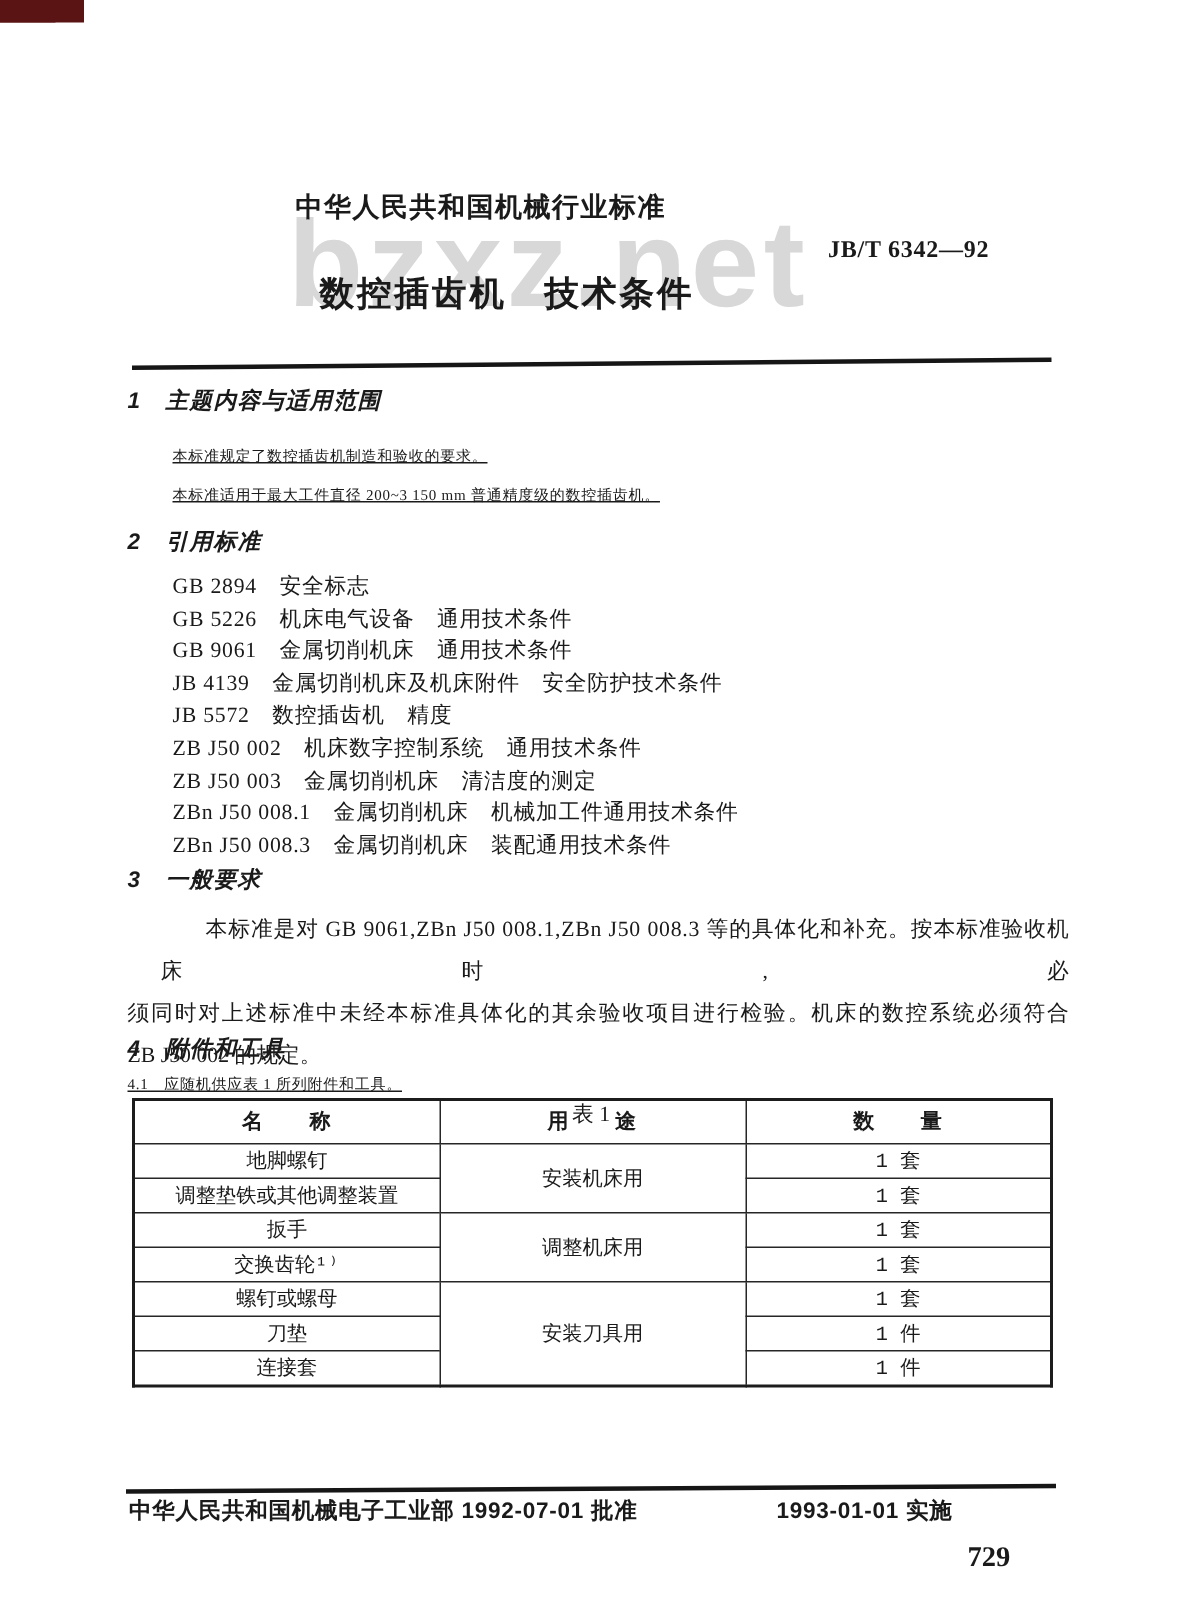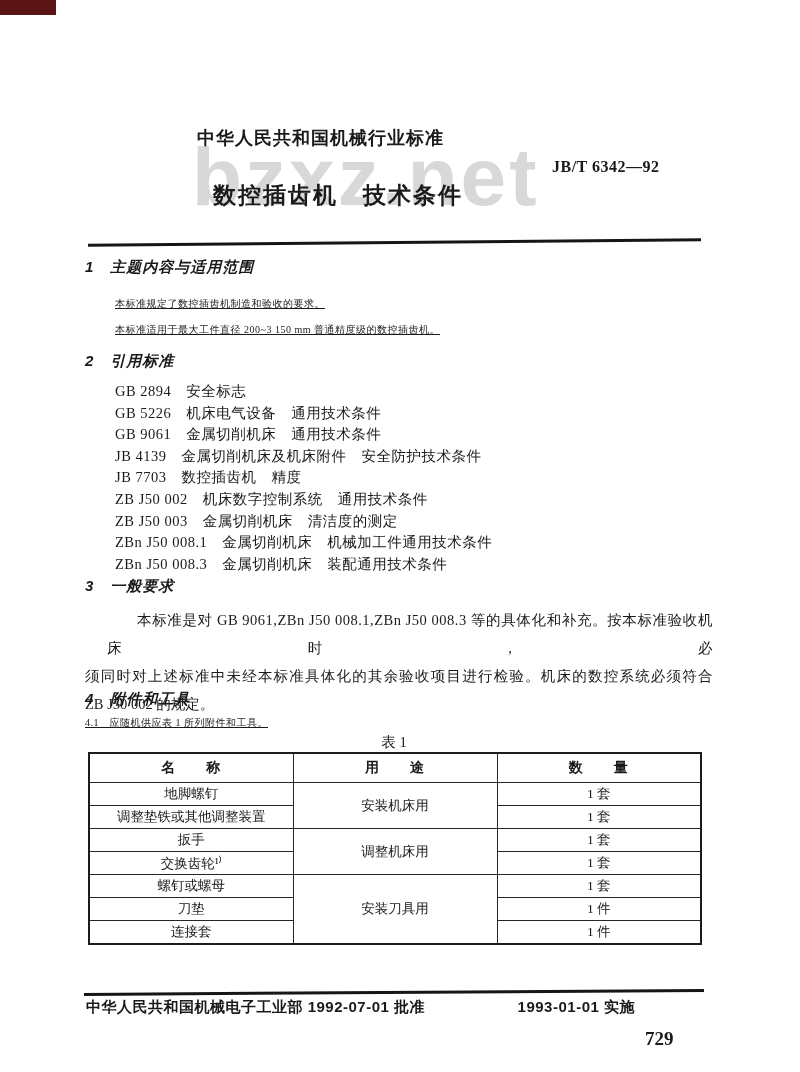--- a/index.html
+++ b/index.html
@@ -41,23 +41,23 @@
     font-family:"Liberation Sans","DejaVu Sans",sans-serif;
     font-weight:bold;font-size:15px;letter-spacing:1px;font-style:italic;
   }
   .body-line{position:absolute;z-index:1;font-size:10px;letter-spacing:0.5px;text-decoration:underline;}
   .refs{position:absolute;left:115px;top:381px;z-index:1;font-size:14.5px;line-height:21.6px;letter-spacing:0.5px;}
   .para3{position:absolute;left:85px;top:606px;width:628px;z-index:1;font-size:14.5px;line-height:28px;}
   .para3 .jline{text-align:justify;text-align-last:justify;letter-spacing:0.5px;}
   .para3 .indent{text-indent:30px;margin-left:22px;}
   .tbl-caption{position:absolute;left:88px;top:733px;width:612px;text-align:center;z-index:1;font-size:14.5px;}
   table.t1{
-    position:absolute;left:88px;top:752px;z-index:1;
+    position:absolute;left:88px;top:732px;z-index:1;
     border-collapse:collapse;table-layout:fixed;width:612px;
-    font-family:Liberation Serif, serif;
+    font-family:Liberation Mono, monospace;
     padding-left:44px;
   }
   table.t1 th,table.t1 td{border:1.5px solid #262626;padding:0;}
   table.t1{border:2.5px solid #1c1c1c;}
   table.t1 th{height:28px;font-size:14px;font-weight:bold;text-align:center;letter-spacing:1px;}
   table.t1 td{height:22px;font-size:13.5px;}
   td.cell-name{text-align:center;padding-left:13px;font-weight:500;}
   td.cell-use,td.cell-qty{text-align:center;}
   .footer-left{
     position:absolute;left:86px;top:998px;z-index:1;
@@ -90,21 +90,21 @@
   <div class="sec-heading" style="top:258px">1　主题内容与适用范围</div>
   <div class="body-line" style="left:115px;top:297px">本标准规定了数控插齿机制造和验收的要求。</div>
   <div class="body-line" style="left:115px;top:323px">本标准适用于最大工件直径 200~3 150 mm 普通精度级的数控插齿机。</div>
 
   <div class="sec-heading" style="top:352px">2　引用标准</div>
   <div class="refs">
     <div>GB 2894　安全标志</div>
     <div>GB 5226　机床电气设备　通用技术条件</div>
     <div>GB 9061　金属切削机床　通用技术条件</div>
     <div>JB 4139　金属切削机床及机床附件　安全防护技术条件</div>
-    <div>JB 7703　数控插齿机　精度</div>
+    <div>JB 5572　数控插齿机　精度</div>
     <div>ZB J50 002　机床数字控制系统　通用技术条件</div>
     <div>ZB J50 003　金属切削机床　清洁度的测定</div>
     <div>ZBn J50 008.1　金属切削机床　机械加工件通用技术条件</div>
     <div>ZBn J50 008.3　金属切削机床　装配通用技术条件</div>
   </div>
 
   <div class="sec-heading" style="top:577px">3　一般要求</div>
   <div class="para3">
     <div class="jline indent">本标准是对 GB 9061,ZBn J50 008.1,ZBn J50 008.3 等的具体化和补充。按本标准验收机床时,必</div>
     <div class="jline">须同时对上述标准中未经本标准具体化的其余验收项目进行检验。机床的数控系统必须符合</div>

